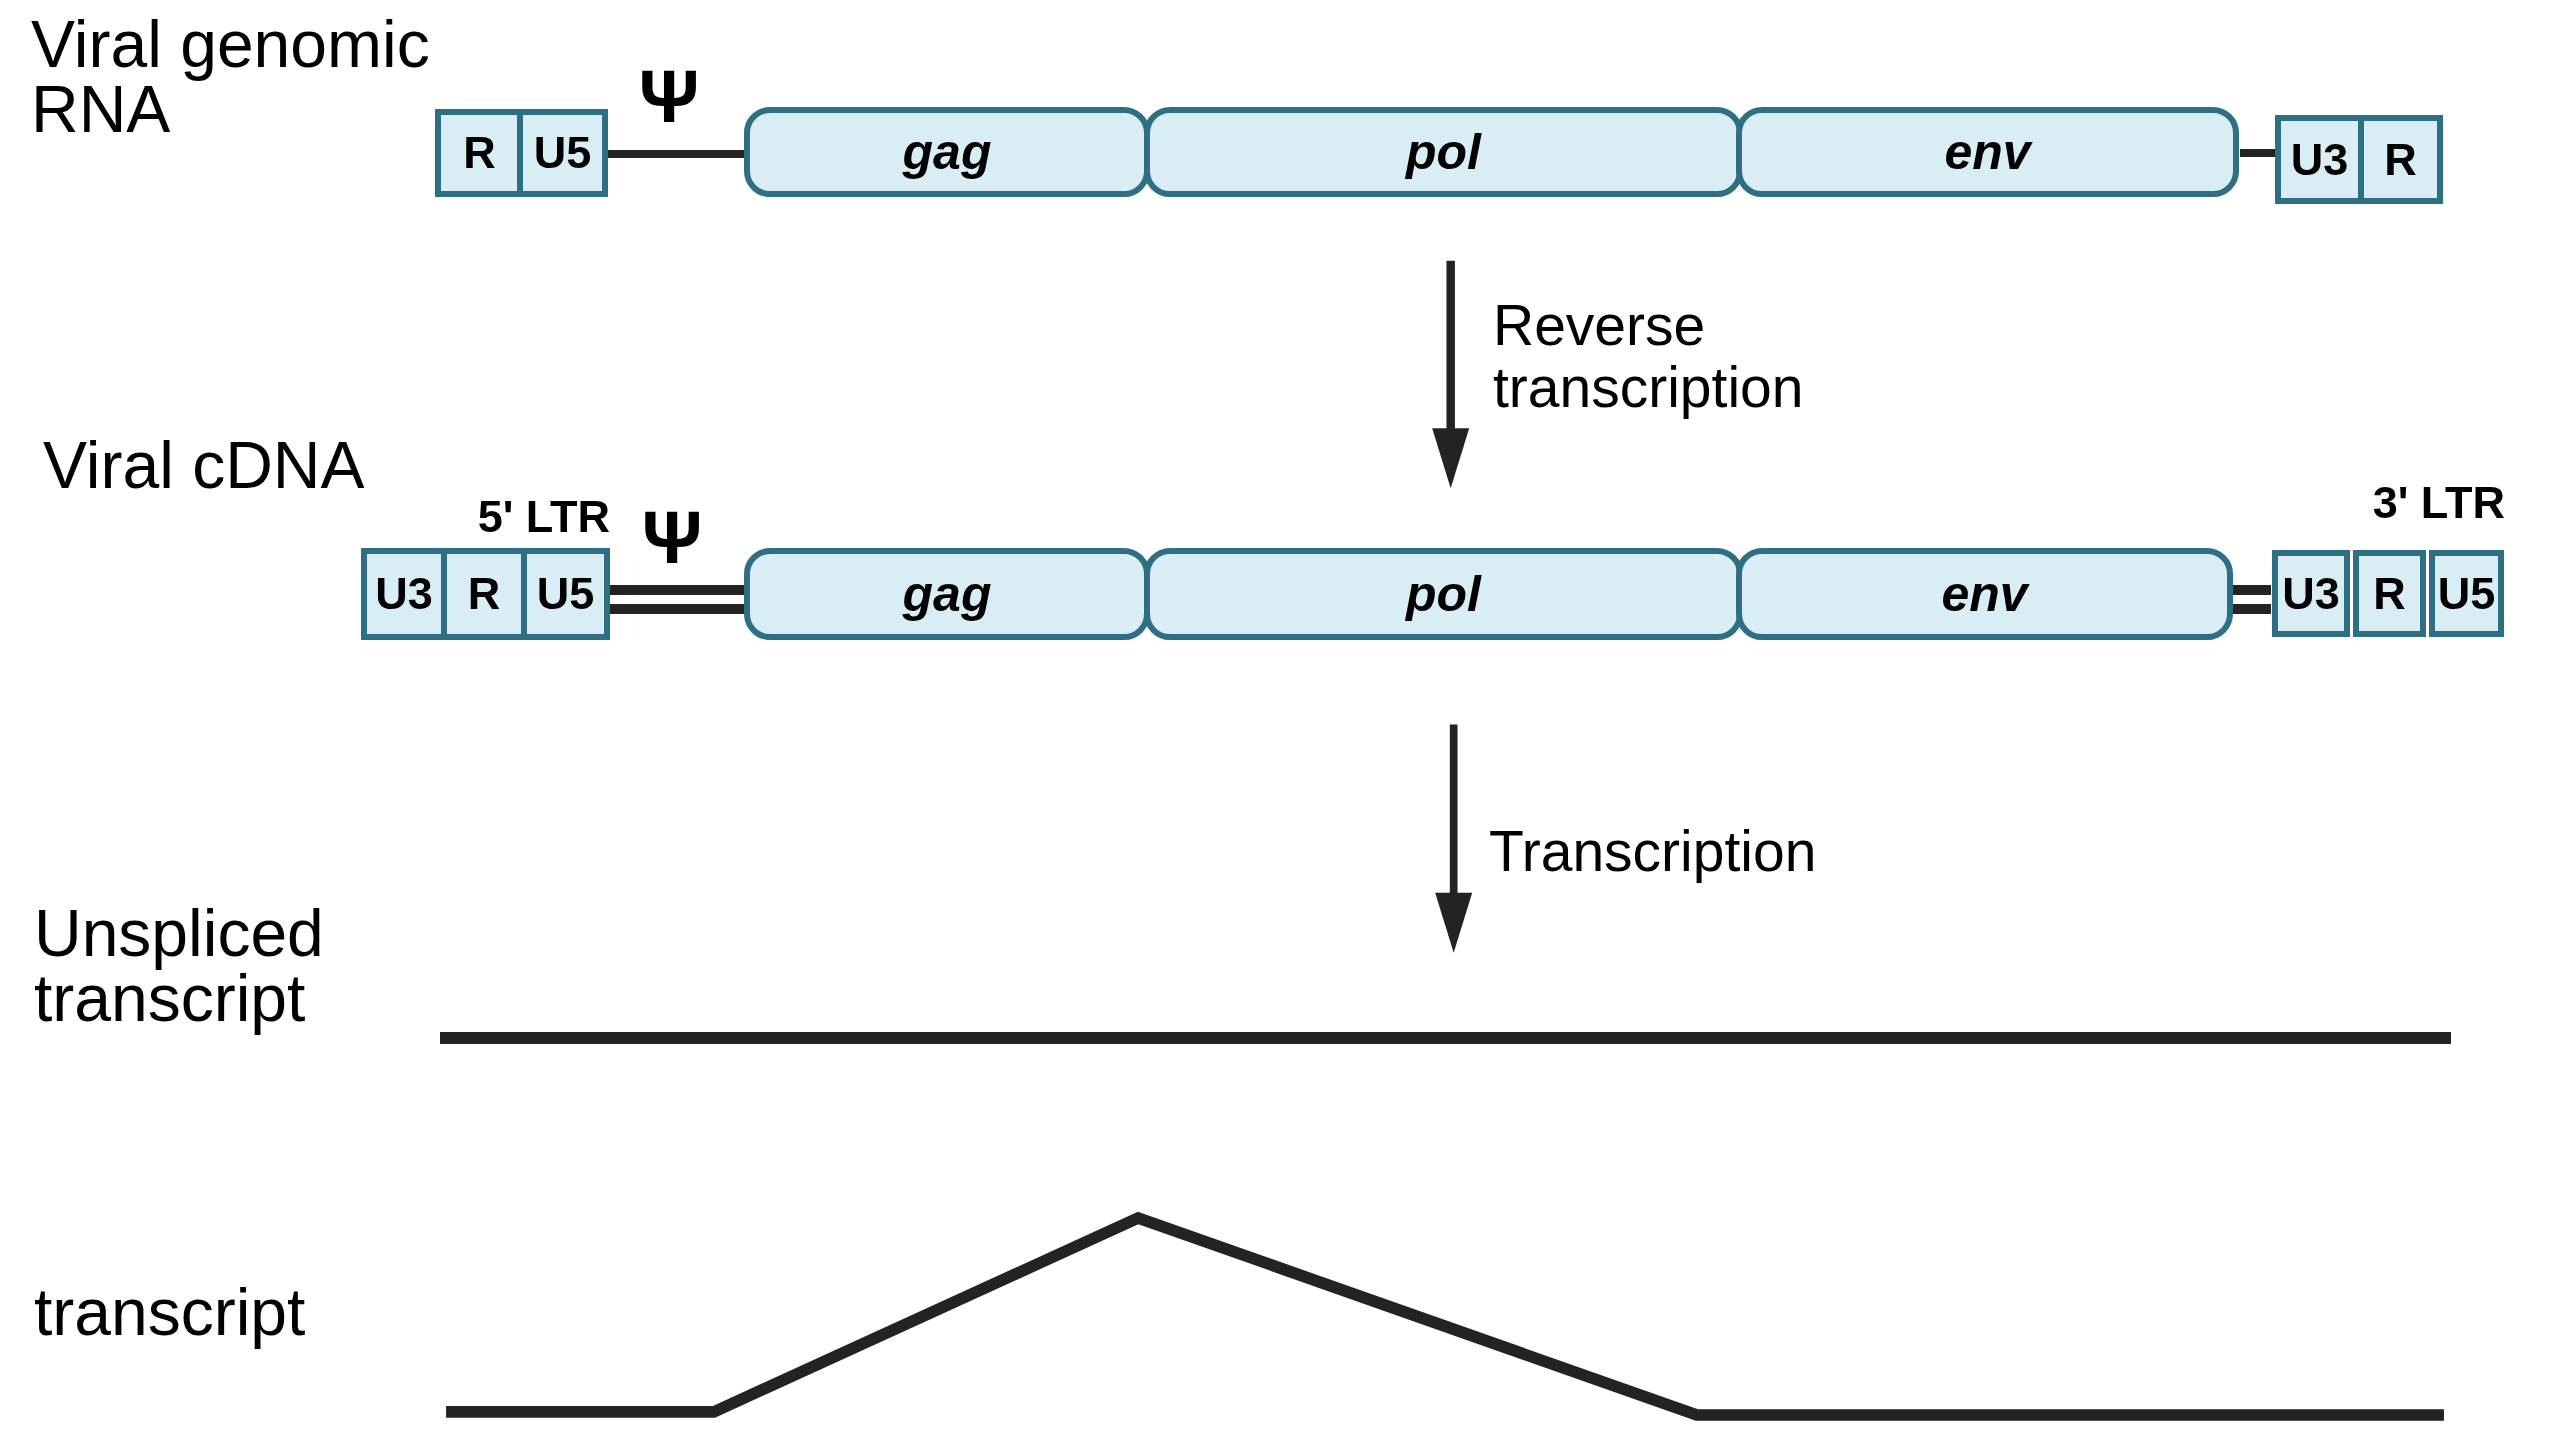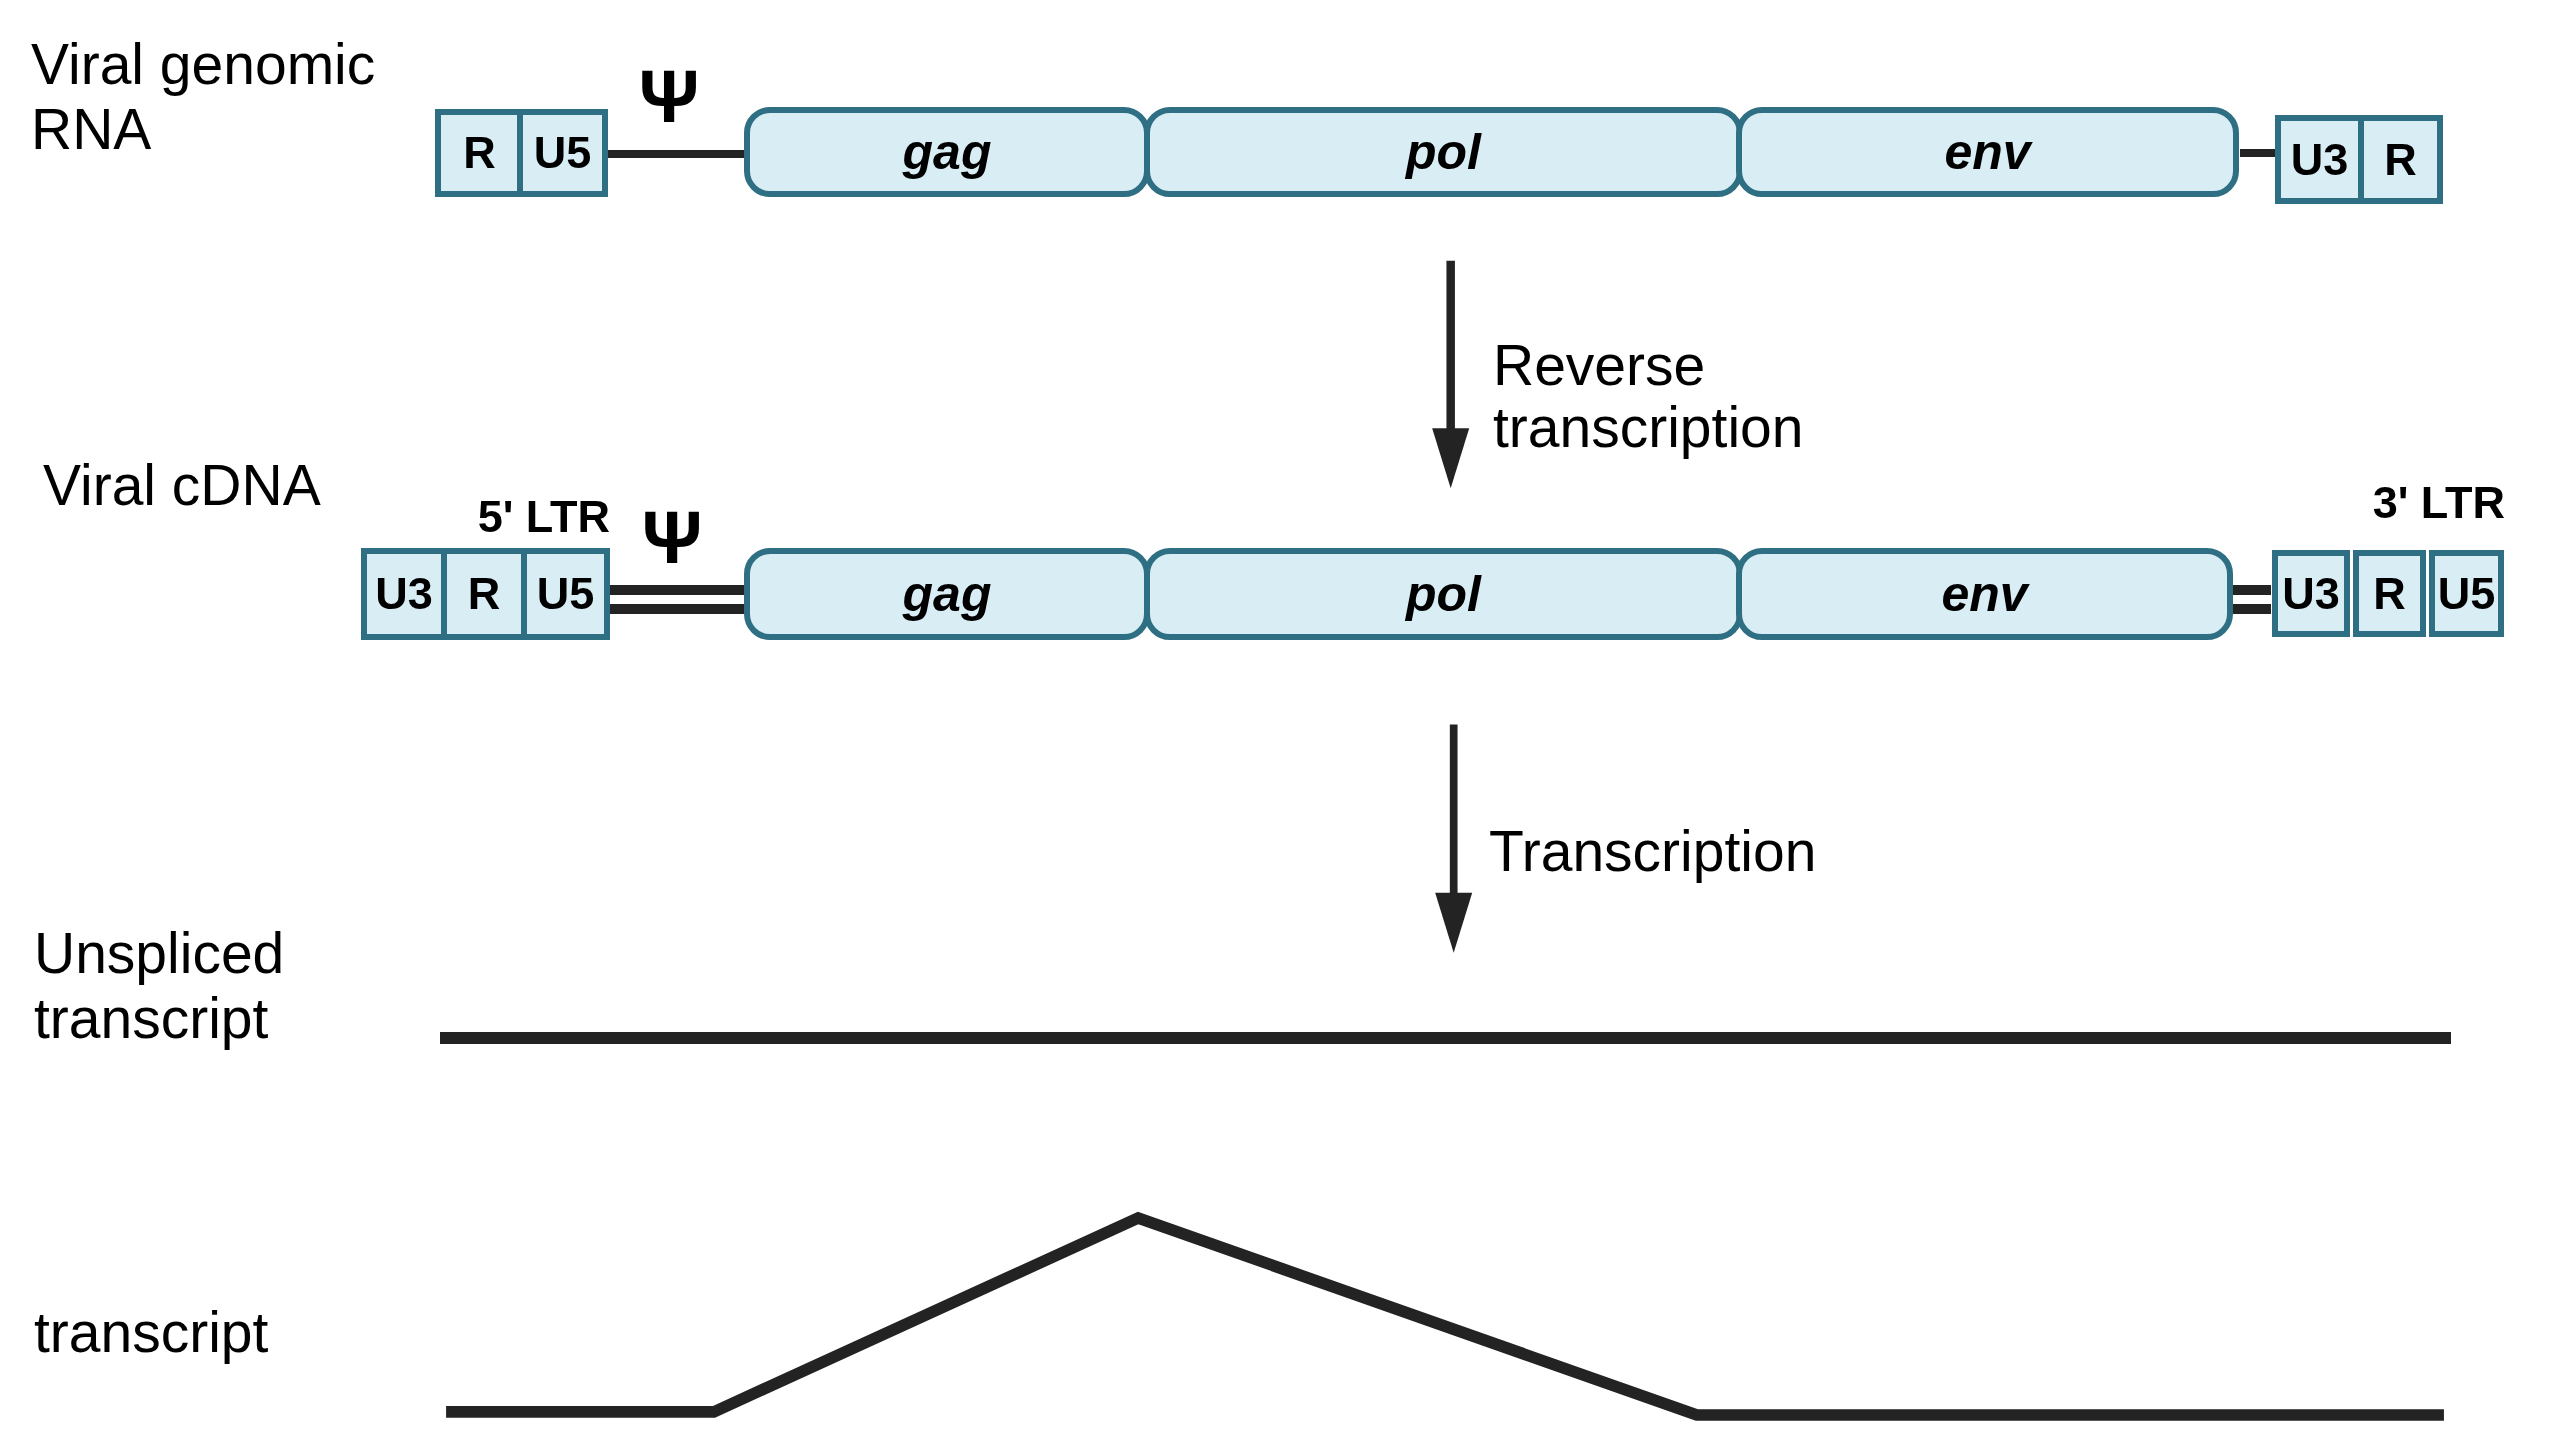--- a/index.html
+++ b/index.html
@@ -7,25 +7,24 @@
     position: relative;
     width: 2550px;
     height: 1453px;
     background: #ffffff;
     font-family: "Liberation Sans", sans-serif;
     color: var(--text, #000000);
     overflow: hidden;
   }
   .abs { position: absolute; }
   .rowtitle {
-    font-size: 57px;
+    font-size: 66px;
     line-height: 65px;
     color: var(--text, #000);
     white-space: nowrap;
-    margin-top: 20px;
   }
   .seg {
     position: absolute;
     box-sizing: border-box;
     background: var(--box-fill, #d9edf4);
     border: 6.2px solid var(--box-border, #2e6f83);
     display: flex;
     align-items: center;
     justify-content: center;
   }
@@ -96,21 +95,21 @@
 
   <div class="connector-single" style="left:2240px; top:149px; width:36px;"></div>
 
   <div class="seg small" style="left:2275px; top:115px; width:89px; height:89px;">U3</div>
   <div class="seg small" style="left:2358px; top:115px; width:85px; height:89px;">R</div>
 
   <svg class="abs" style="left:1426px; top:256px;" width="54" height="241" viewBox="0 0 70 310">
     <line x1="32" y1="5" x2="32" y2="225" stroke="#232323" stroke-width="11"></line>
     <polygon points="8,222 56,222 32,300" fill="#232323"></polygon>
   </svg>
-  <div class="arrow-label" style="left:1493px; top:294px;margin-top:40px;">
+  <div class="arrow-label" style="left:1493px; top:294px;">
     <div>Reverse</div>
     <div>transcription</div>
   </div>
 
   <div class="abs rowtitle" style="left:43px; top:433px;">Viral cDNA</div>
 
   <div class="ltr-label" style="left:361px; top:492px; width:249px;">5' LTR</div>
 
   <div class="seg small" style="left:361px; top:548px; width:86px; height:92px;">U3</div>
   <div class="seg small" style="left:441px; top:548px; width:86px; height:92px;">R</div>

